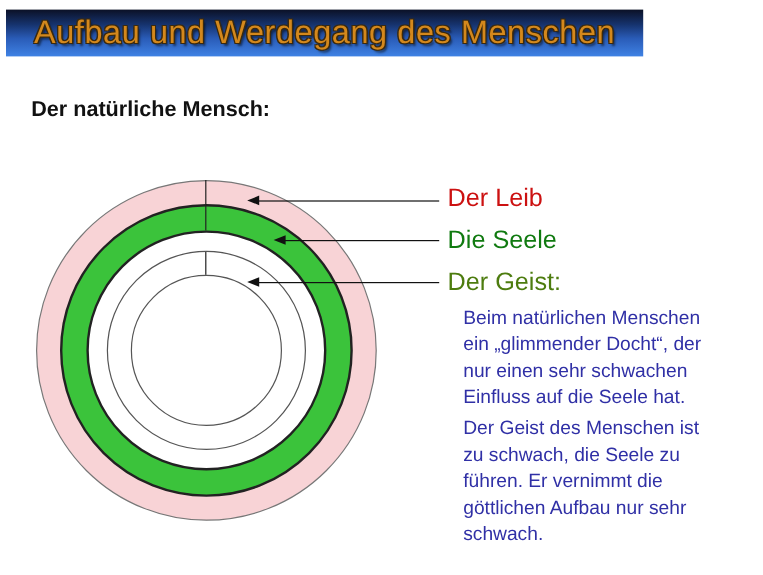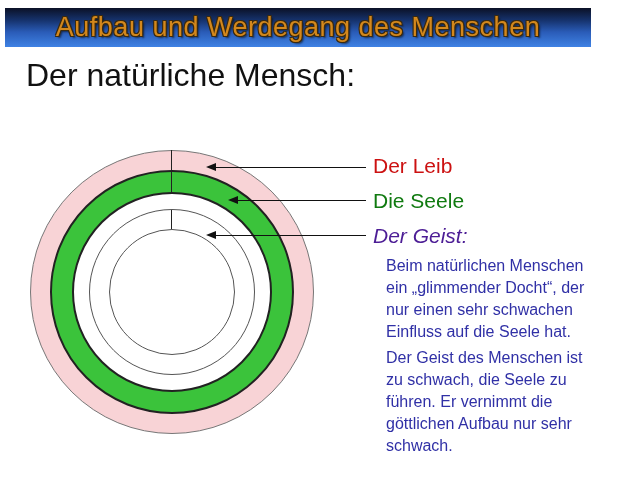--- a/index.html
+++ b/index.html
@@ -7,39 +7,40 @@
     position: relative;
     width: 636px; height: 479px;
     background: #ffffff;
     overflow: hidden;
     font-family: "Liberation Sans", "DejaVu Sans", sans-serif;
   }
 
   
   .title-bar {
     position: absolute; left: 5px; top: 8px;
-    width: 586px; height: 39px;
+    width: 531px; height: 39px;
     background: linear-gradient(180deg, #0b1126 0%, #16336e 32%, #2a5cb8 62%, #3f82e4 100%);
     display: flex; align-items: center; justify-content: center;
   }
   .title-text {
     font-size: 27px; line-height: 39px;
     color: #d4881c; letter-spacing: 0.5px;
     text-shadow:
       -1px -1px 0 #3a2a10, 1px -1px 0 #3a2a10,
       -1px 1px 0 #3a2a10, 1px 1px 0 #3a2a10,
       2px 2px 2px rgba(0,0,0,0.55);
     white-space: nowrap;
   }
 
   
   .heading {
-    position: absolute; left: 26px; top: 58px;
-    font-size: 32px; line-height: 34px; color: #111111;
+    position: absolute; left: 26px; top: 74px;
+    font-size: 18px; line-height: 34px; color: #111111;
     white-space: nowrap;
+    font-weight: bold;
   }
 
   
   .circle { position: absolute; border-radius: 50%; box-sizing: border-box; }
   .c-leib   { left: 30px;  top: 150px; width: 284px; height: 284px; background: #f8d3d6; border: 1px solid #777; }
   .c-seele  { left: 50px;  top: 170px; width: 244px; height: 244px; background: #3bc33b; border: 2px solid #222; }
   .c-white  { left: 72px;  top: 192px; width: 200px; height: 200px; background: #ffffff; border: 2px solid #222; }
   .c-inner1 { left: 89px;  top: 209px; width: 166px; height: 166px; background: transparent; border: 1px solid #555; }
   .c-inner2 { left: 109px; top: 229px; width: 126px; height: 126px; background: transparent; border: 1px solid #555; }
 
@@ -105,21 +106,21 @@
     <div class="arrow-line line-leib"></div>
     <div class="arrow-head head-leib"></div>
     <div class="arrow-line line-seele"></div>
     <div class="arrow-head head-seele"></div>
     <div class="arrow-line line-geist"></div>
     <div class="arrow-head head-geist"></div>
   </div>
 
   <div class="ring-label label-seele" style="color: rgb(16, 122, 16);">Die Seele</div>
   <div class="ring-label label-leib" style="color: rgb(204, 17, 17);">Der Leib</div>
-  <div class="ring-label label-geist" style="color: #4c1d95; font-style: italic;">Der Geist:</div>
+  <div class="ring-label label-geist" style="color: #4d7c0f;">Der Geist:</div>
 
   <div class="para para-1" style="color: rgb(48, 48, 166);">Beim natürlichen Menschen
 ein „glimmender Docht“, der
 nur einen sehr schwachen
 Einfluss auf die Seele hat.</div>
   <div class="para para-2" style="color: rgb(48, 48, 166);">Der Geist des Menschen ist
 zu schwach, die Seele zu
 führen. Er vernimmt die
 göttlichen Aufbau nur sehr
 schwach.</div>

